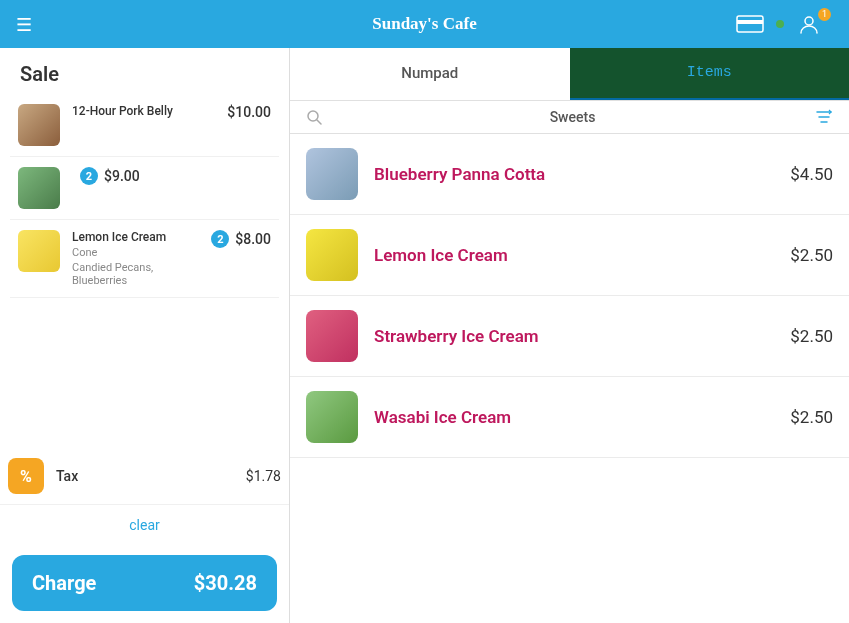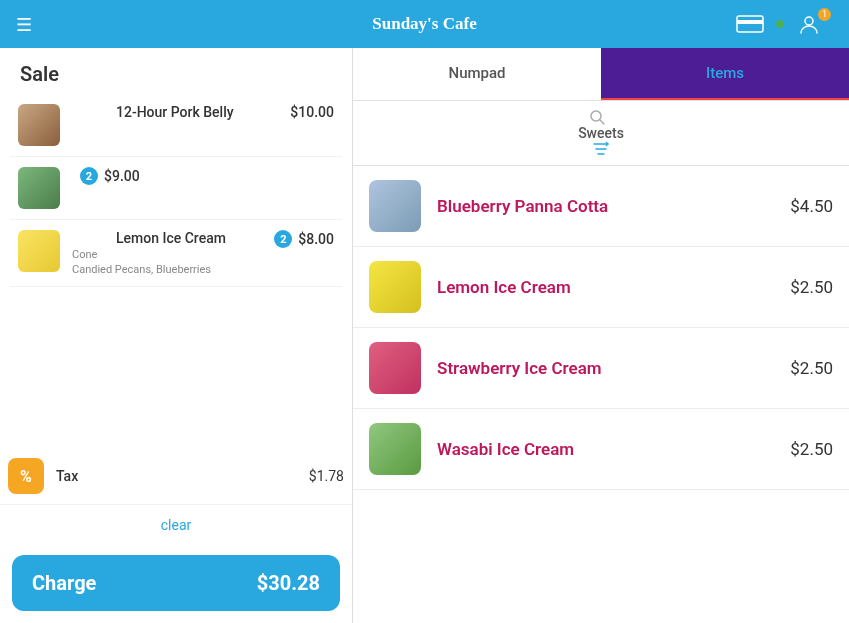--- a/index.html
+++ b/index.html
@@ -42,21 +42,21 @@
     }
 
     
     .main-layout {
       display: flex;
       height: calc(623px - 48px);
     }
 
     
     .sale-panel {
-      width: 353px;
+      width: 290px;
       background: white;
       display: flex;
       flex-direction: column;
       border-right: 1px solid #ddd;
     }
     .sale-header {
       padding: 14px 20px 8px;
       font-size: 20px;
       font-weight: 600;
       color: #333;
@@ -81,24 +81,23 @@
       margin-right: 12px;
       background: #ddd;
       display: flex;
       align-items: center;
       justify-content: center;
     }
     .sale-item-details {
       flex: 1;
     }
     .sale-item-name {
-      font-size: 14px;
+      font-size: 12px;
       font-weight: 500;
       color: #333;
-      margin-left: 44px;
     }
     .sale-item-sub {
       font-size: 11px;
       color: #888;
       margin-top: 2px;
     }
     .sale-item-right {
       display: flex;
       align-items: center;
       gap: 6px;
@@ -198,32 +197,32 @@
       text-align: center;
       padding: 16px;
       font-size: 15px;
       font-weight: 500;
       cursor: pointer;
       color: #555;
       border-bottom: 2px solid transparent;
     }
     .tab.active {
       color: #29a8e0;
-      border-bottom: 2px solid #ef4444;
-      background: #4c1d95;
+      border-bottom: 2px solid #0369a1;
+      background: #14532d;
+      font-family: Liberation Mono, monospace;
     }
 
     
     .search-bar {
       display: flex;
       align-items: center;
       background: white;
       border-bottom: 1px solid #e0e0e0;
       padding: 8px 16px;
-      flex-direction: column;
     }
     .search-icon {
       color: #aaa;
       font-size: 16px;
       margin-right: 8px;
     }
     .category-label {
       flex: 1;
       text-align: center;
       font-size: 14px;

